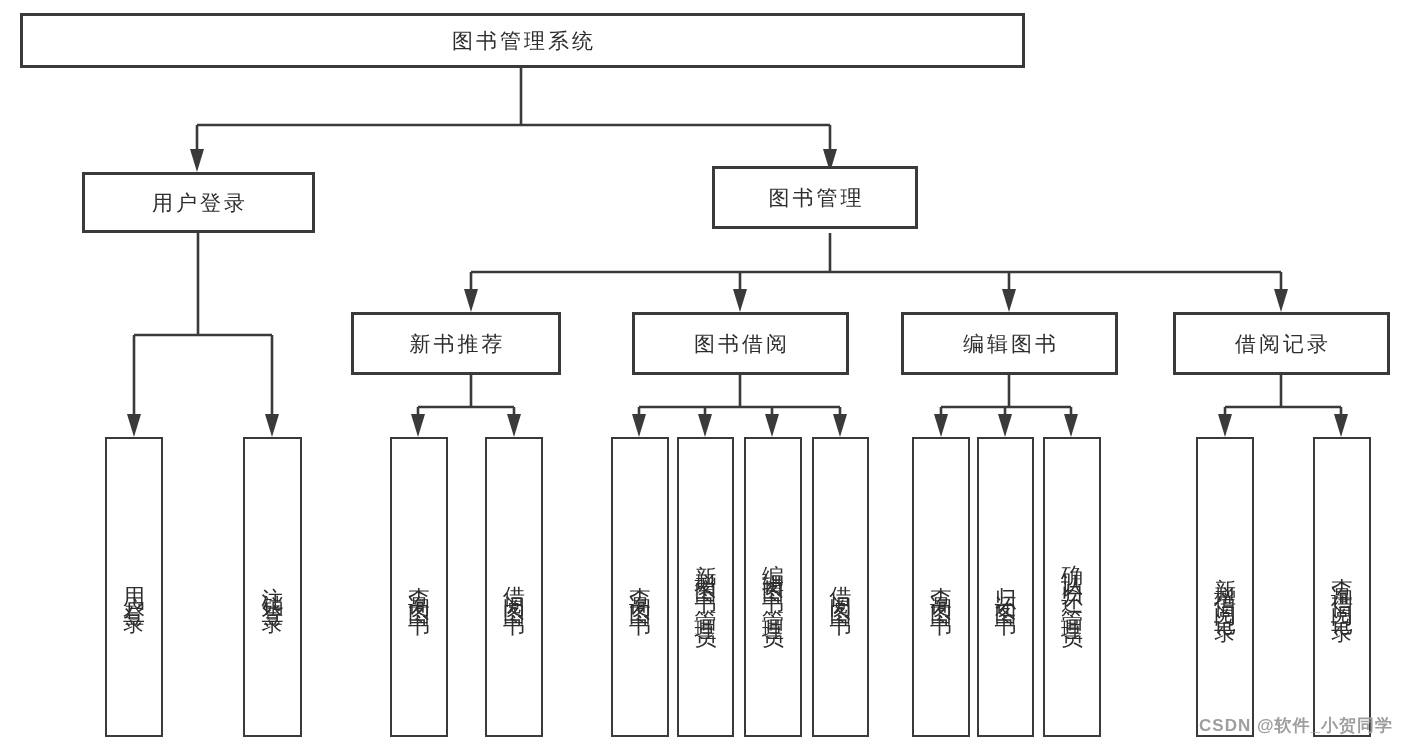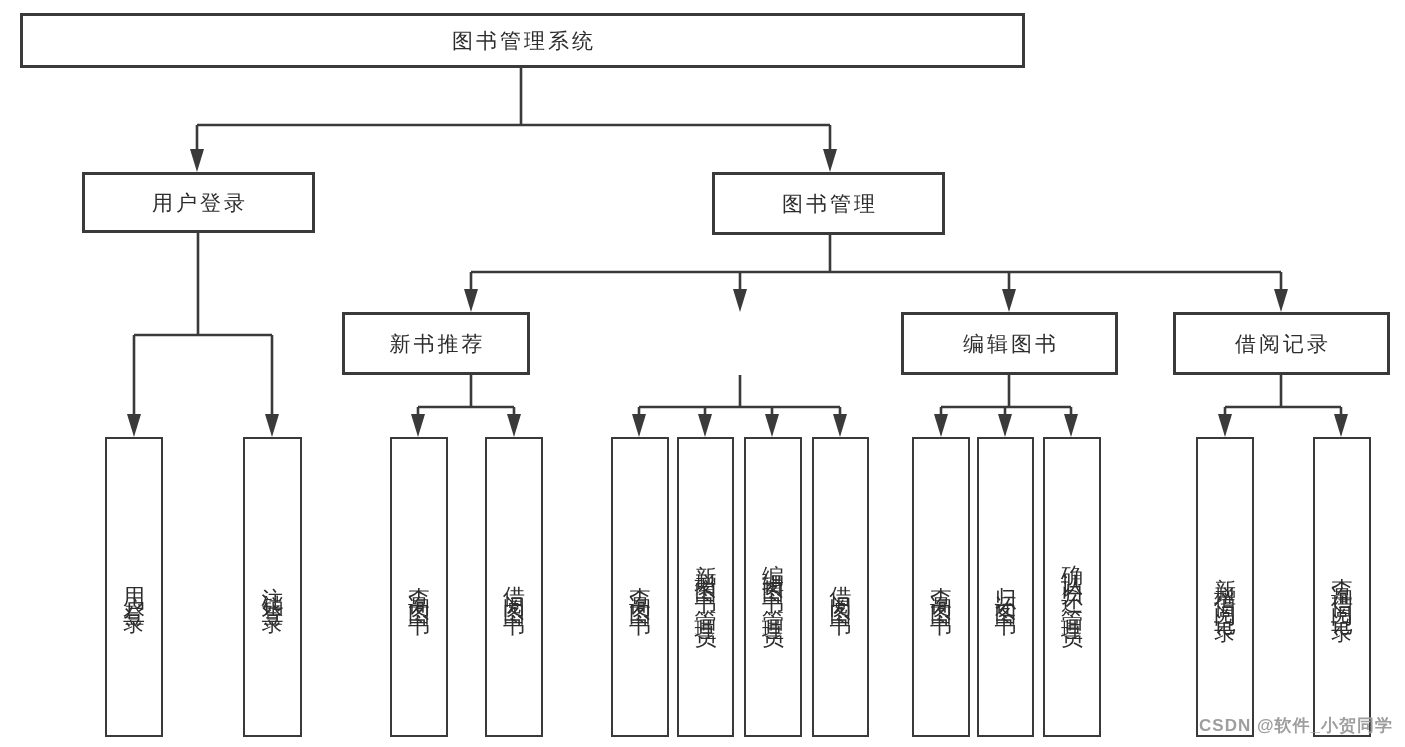--- a/index.html
+++ b/index.html
@@ -99,26 +99,29 @@
     <polygon points="1334,414 1348,414 1341,437"></polygon>
   </svg>
 
   <div class="box" style="left:20px;top:13px;width:1005px;height:55px">
     <span class="h-label">图书管理系统</span>
   </div>
 
   <div class="box" style="left:82px;top:172px;width:233px;height:61px">
     <span class="h-label">用户登录</span>
   </div>
-  <div class="box" style="left:712px;top:172px;width:233px;height:63px">
+  <div class="box" style="left:712px;top:166px;width:206px;height:63px">
     <span class="h-label">图书管理</span>
   </div>
 
-  <div class="box" style="left:342px;top:312px;width:188px;height:63px">
+  <div class="box" style="left:351px;top:312px;width:210px;height:63px">
     <span class="h-label">新书推荐</span>
+  </div>
+  <div class="box" style="left:632px;top:312px;width:217px;height:63px">
+    <span class="h-label">图书借阅</span>
   </div>
   <div class="box" style="left:901px;top:312px;width:217px;height:63px">
     <span class="h-label">编辑图书</span>
   </div>
   <div class="box" style="left:1173px;top:312px;width:217px;height:63px">
     <span class="h-label">借阅记录</span>
   </div>
 
   <div class="box leaf" style="left:105px;top:437px;width:58px;height:300px">
     <span class="v-label">用户登录</span>

